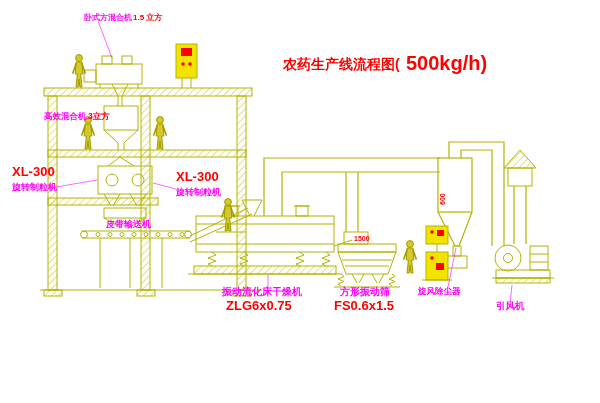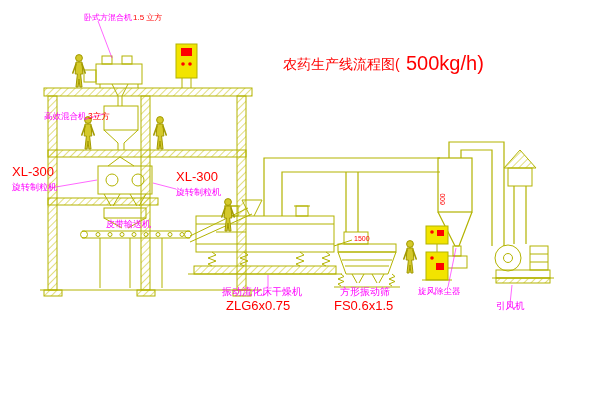--- a/index.html
+++ b/index.html
@@ -1,16 +1,16 @@
 <!DOCTYPE html>
 <html><head>
 <meta charset="utf-8">
 <style>
   html,body{margin:0;padding:0;background:#ffffff;}
-  .canvas{position:relative;width:600px;height:403px;background:#ffffff;overflow:hidden;}
+  .canvas{position:relative;width:600px;height:403px;background:#ffffff;overflow:hidden;font-weight:bold;}
   svg{position:absolute;left:0;top:0;}
   text{font-family:"Liberation Sans","DejaVu Sans",sans-serif;}
   .ln{stroke:#b3b300;fill:none;stroke-width:1;}
   .lnw{stroke:#b3b300;fill:none;stroke-width:1.2;}
   .fillh{fill:url(#hatch);stroke:#b3b300;stroke-width:1;}
   .cab{fill:#f2e400;stroke:#b3b300;stroke-width:1;}
   .redf{fill:#ff0000;stroke:none;}
   .sil{fill:#d4c92a;stroke:#a29a00;stroke-width:1;}
   .arm{stroke:#a29a00;stroke-width:1.6;fill:none;stroke-linecap:round;}
   .tm{fill:#ff00ff;}

